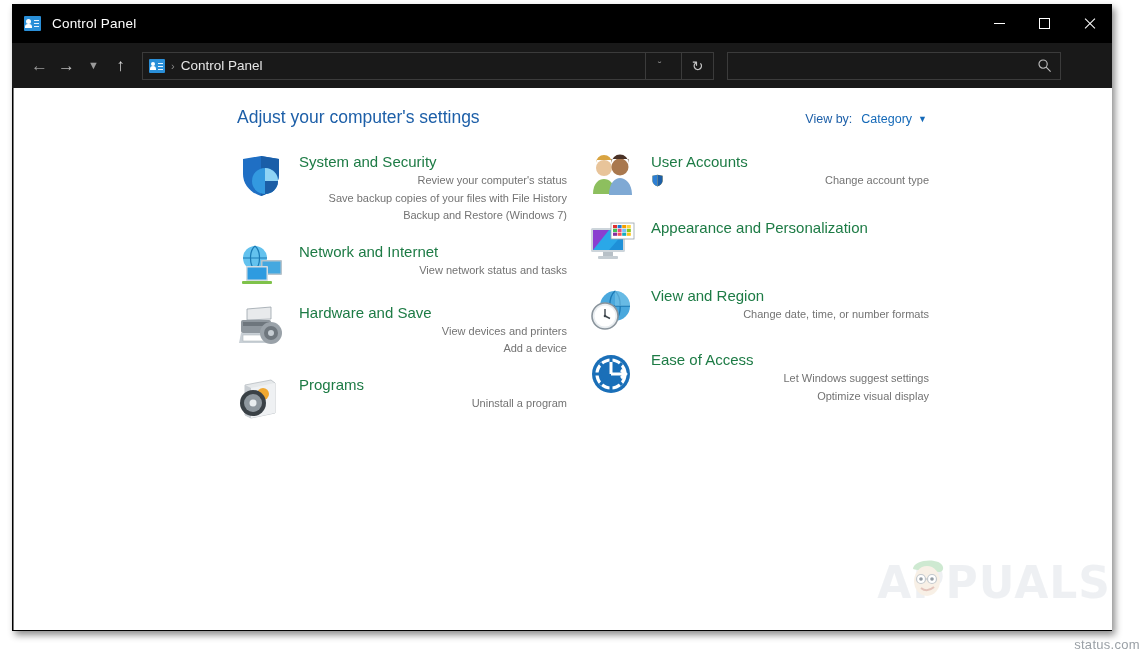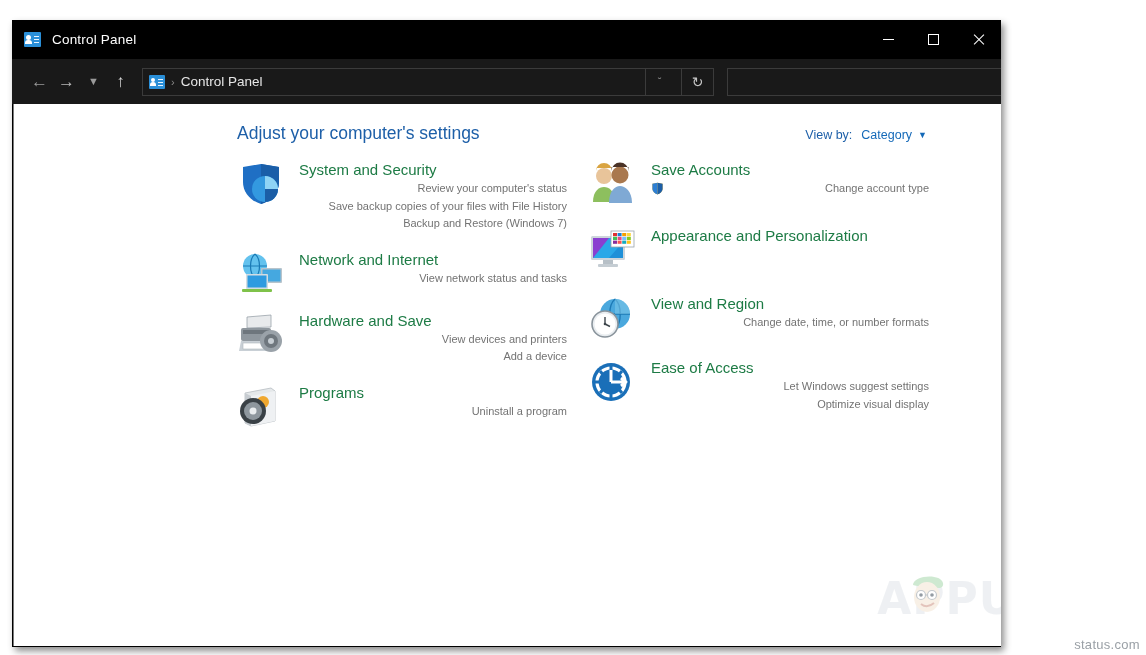--- a/index.html
+++ b/index.html
@@ -13,22 +13,22 @@
   #page {
     position: relative;
     width: 1146px;
     height: 655px;
     background: #ffffff;
   }
   
   #window {
     position: absolute;
     left: 12px;
-    top: 20px;
-    width: 989px;
+    top: 4px;
+    width: 1100px;
     height: 627px;
     background: #000000;
     box-shadow: 3px 4px 7px rgba(0,0,0,0.45);
     overflow: hidden;
   }
   
   #titlebar {
     position: absolute;
     left: 0; top: 0;
     width: 100%; height: 39px;
@@ -240,20 +240,21 @@
     position: absolute;
     left: 0; top: 2px;
     width: 48px; height: 44px;
   }
   .cat-title {
     display: block;
     color: #1d7b45;
     font-size: 15px;
     line-height: 19px;
     margin-bottom: 1px;
+    margin-top: 8px;
   }
   .cat-link {
     display: block;
     color: #737373;
     font-size: 11px;
     line-height: 17.5px;
     white-space: nowrap;
     text-align: right;
   }
   .cat-link.with-shield { padding-left: 17px; position: relative; }
@@ -452,21 +453,21 @@
 
           <div class="category" style="margin-bottom:22px;">
             <svg class="cat-icon" viewBox="0 0 48 44">
               <circle cx="15" cy="14" r="8" fill="#e8c49a"></circle>
               <path d="M7 9 A8 8 0 0 1 23 9 L23 6 L7 6 Z" fill="#d9a441"></path>
               <path d="M4 40 C4 29 10 25 15 25 C20 25 26 29 26 40 Z" fill="#8dbf5e"></path>
               <circle cx="31" cy="13" r="8.5" fill="#a9784e"></circle>
               <path d="M22.5 9 A8.5 8.5 0 0 1 39.5 9 L39.5 5 L22.5 5 Z" fill="#4a3226"></path>
               <path d="M20 41 C20 29 26 24 31 24 C36 24 43 29 43 41 Z" fill="#7fa9d4"></path>
             </svg>
-            <span class="cat-title">Save Accounts</span>
+            <span class="cat-title">User Accounts</span>
             <span class="cat-link with-shield">
               <svg class="shield-badge" viewBox="0 0 14 14">
                 <path d="M1.5 2 L7 0.8 L12.5 2 L12.5 7 C12.5 10.5 9.5 12.6 7 13.4 C4.5 12.6 1.5 10.5 1.5 7 Z" fill="#f0b429"></path>
                 <path d="M7 0.8 L12.5 2 L12.5 7 C12.5 10.5 9.5 12.6 7 13.4 Z" fill="#1c5fa8"></path>
                 <path d="M1.5 2 L7 0.8 L7 13.4 C4.5 12.6 1.5 10.5 1.5 7 Z" fill="#2d7fd4"></path>
               </svg>
               <span>Change account type</span>
             </span>
           </div>
 

